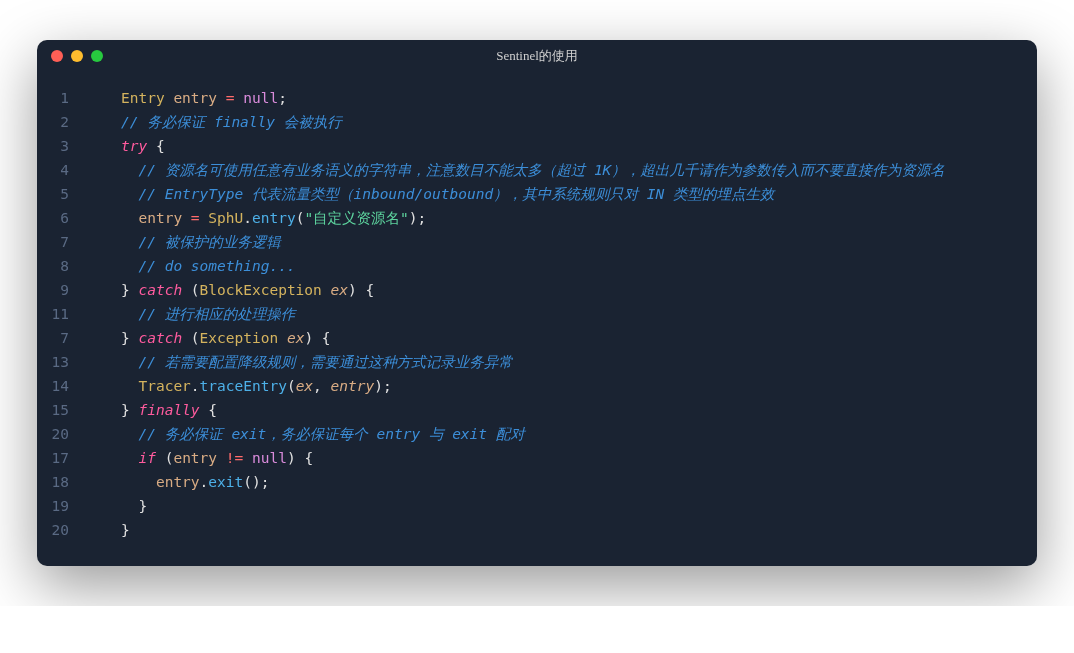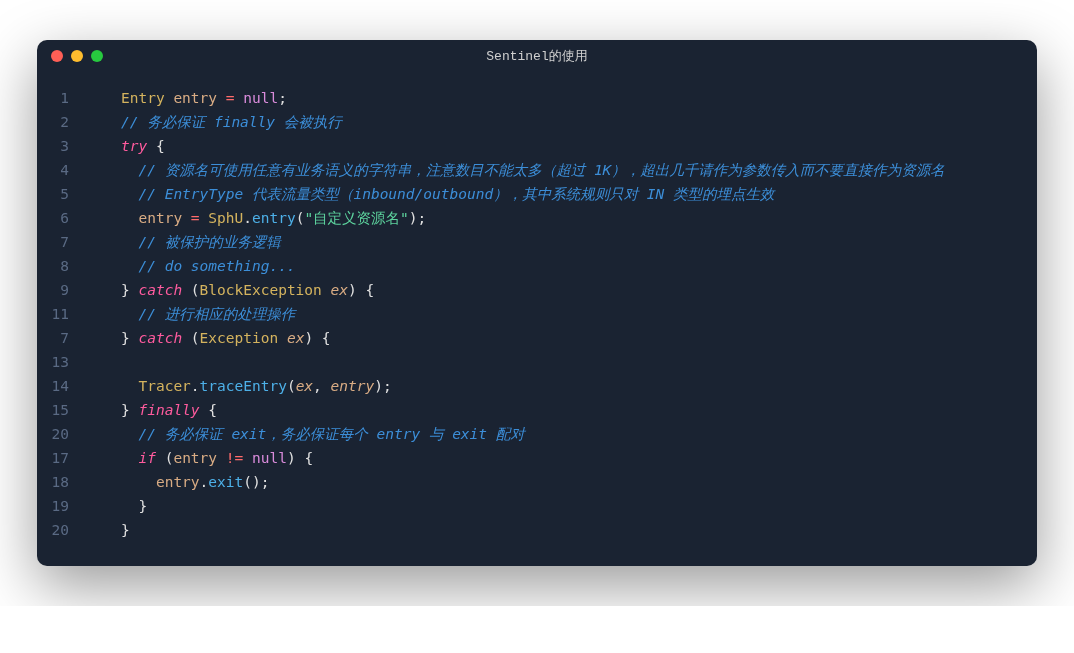--- a/index.html
+++ b/index.html
@@ -37,21 +37,21 @@
       border-radius: 50%;
     }
     .tl-red { background: #ff5f56; }
     .tl-yellow { background: #ffbd2e; }
     .tl-green { background: #27c93f; }
     .title {
       width: 100%;
       text-align: center;
       color: #d0d0d0;
       font-size: 13px;
-      font-family: Liberation Mono, monospace;
+      font-family: Liberation Serif, serif;
     }
     .code-area {
       padding: 14px 0 24px 0;
       font-size: 14.5px;
       line-height: 24px;
     }
     .line {
       display: flex;
       white-space: pre;
     }
@@ -98,21 +98,21 @@
       <div class="line"><span class="gutter">2</span><span class="code"><span class="tk-comment">// 务必保证 finally 会被执行</span></span></div>
       <div class="line"><span class="gutter">3</span><span class="code"><span class="tk-keyword">try</span><span> </span><span class="tk-punct">{</span></span></div>
       <div class="line"><span class="gutter">4</span><span class="code"><span>  </span><span class="tk-comment">// 资源名可使用任意有业务语义的字符串，注意数目不能太多（超过 1K），超出几千请作为参数传入而不要直接作为资源名</span></span></div>
       <div class="line"><span class="gutter">5</span><span class="code"><span>  </span><span class="tk-comment">// EntryType 代表流量类型（inbound/outbound），其中系统规则只对 IN 类型的埋点生效</span></span></div>
       <div class="line"><span class="gutter">6</span><span class="code"><span>  </span><span class="tk-var">entry</span><span> </span><span class="tk-op">=</span><span> </span><span class="tk-class">SphU</span><span class="tk-punct">.</span><span class="tk-method">entry</span><span class="tk-punct">(</span><span class="tk-string">"自定义资源名"</span><span class="tk-punct">)</span><span class="tk-punct">;</span></span></div>
       <div class="line"><span class="gutter">7</span><span class="code"><span>  </span><span class="tk-comment">// 被保护的业务逻辑</span></span></div>
       <div class="line"><span class="gutter">8</span><span class="code"><span>  </span><span class="tk-comment">// do something...</span></span></div>
       <div class="line"><span class="gutter">9</span><span class="code"><span class="tk-punct">}</span><span> </span><span class="tk-keyword">catch</span><span> </span><span class="tk-punct">(</span><span class="tk-type">BlockException</span><span> </span><span class="tk-param">ex</span><span class="tk-punct">)</span><span> </span><span class="tk-punct">{</span></span></div>
       <div class="line"><span class="gutter">11</span><span class="code"><span>  </span><span class="tk-comment">// 进行相应的处理操作</span></span></div>
       <div class="line"><span class="gutter">7</span><span class="code"><span class="tk-punct">}</span><span> </span><span class="tk-keyword">catch</span><span> </span><span class="tk-punct">(</span><span class="tk-type">Exception</span><span> </span><span class="tk-param">ex</span><span class="tk-punct">)</span><span> </span><span class="tk-punct">{</span></span></div>
-      <div class="line"><span class="gutter">13</span><span class="code"><span>  </span></span></div>
+      <div class="line"><span class="gutter">13</span><span class="code"><span>  </span><span class="tk-comment">// 若需要配置降级规则，需要通过这种方式记录业务异常</span></span></div>
       <div class="line"><span class="gutter">14</span><span class="code"><span>  </span><span class="tk-class">Tracer</span><span class="tk-punct">.</span><span class="tk-method">traceEntry</span><span class="tk-punct">(</span><span class="tk-param">ex</span><span class="tk-punct">,</span><span> </span><span class="tk-param">entry</span><span class="tk-punct">)</span><span class="tk-punct">;</span></span></div>
       <div class="line"><span class="gutter">15</span><span class="code"><span class="tk-punct">}</span><span> </span><span class="tk-keyword">finally</span><span> </span><span class="tk-punct">{</span></span></div>
       <div class="line"><span class="gutter">20</span><span class="code"><span>  </span><span class="tk-comment">// 务必保证 exit，务必保证每个 entry 与 exit 配对</span></span></div>
       <div class="line"><span class="gutter">17</span><span class="code"><span>  </span><span class="tk-keyword">if</span><span> </span><span class="tk-punct">(</span><span class="tk-var">entry</span><span> </span><span class="tk-op">!=</span><span> </span><span class="tk-null">null</span><span class="tk-punct">)</span><span> </span><span class="tk-punct">{</span></span></div>
       <div class="line"><span class="gutter">18</span><span class="code"><span>    </span><span class="tk-var">entry</span><span class="tk-punct">.</span><span class="tk-method">exit</span><span class="tk-punct">(</span><span class="tk-punct">)</span><span class="tk-punct">;</span></span></div>
       <div class="line"><span class="gutter">19</span><span class="code"><span>  </span><span class="tk-punct">}</span></span></div>
       <div class="line"><span class="gutter">20</span><span class="code"><span class="tk-punct">}</span></span></div>
     </div>
 </div>
 

